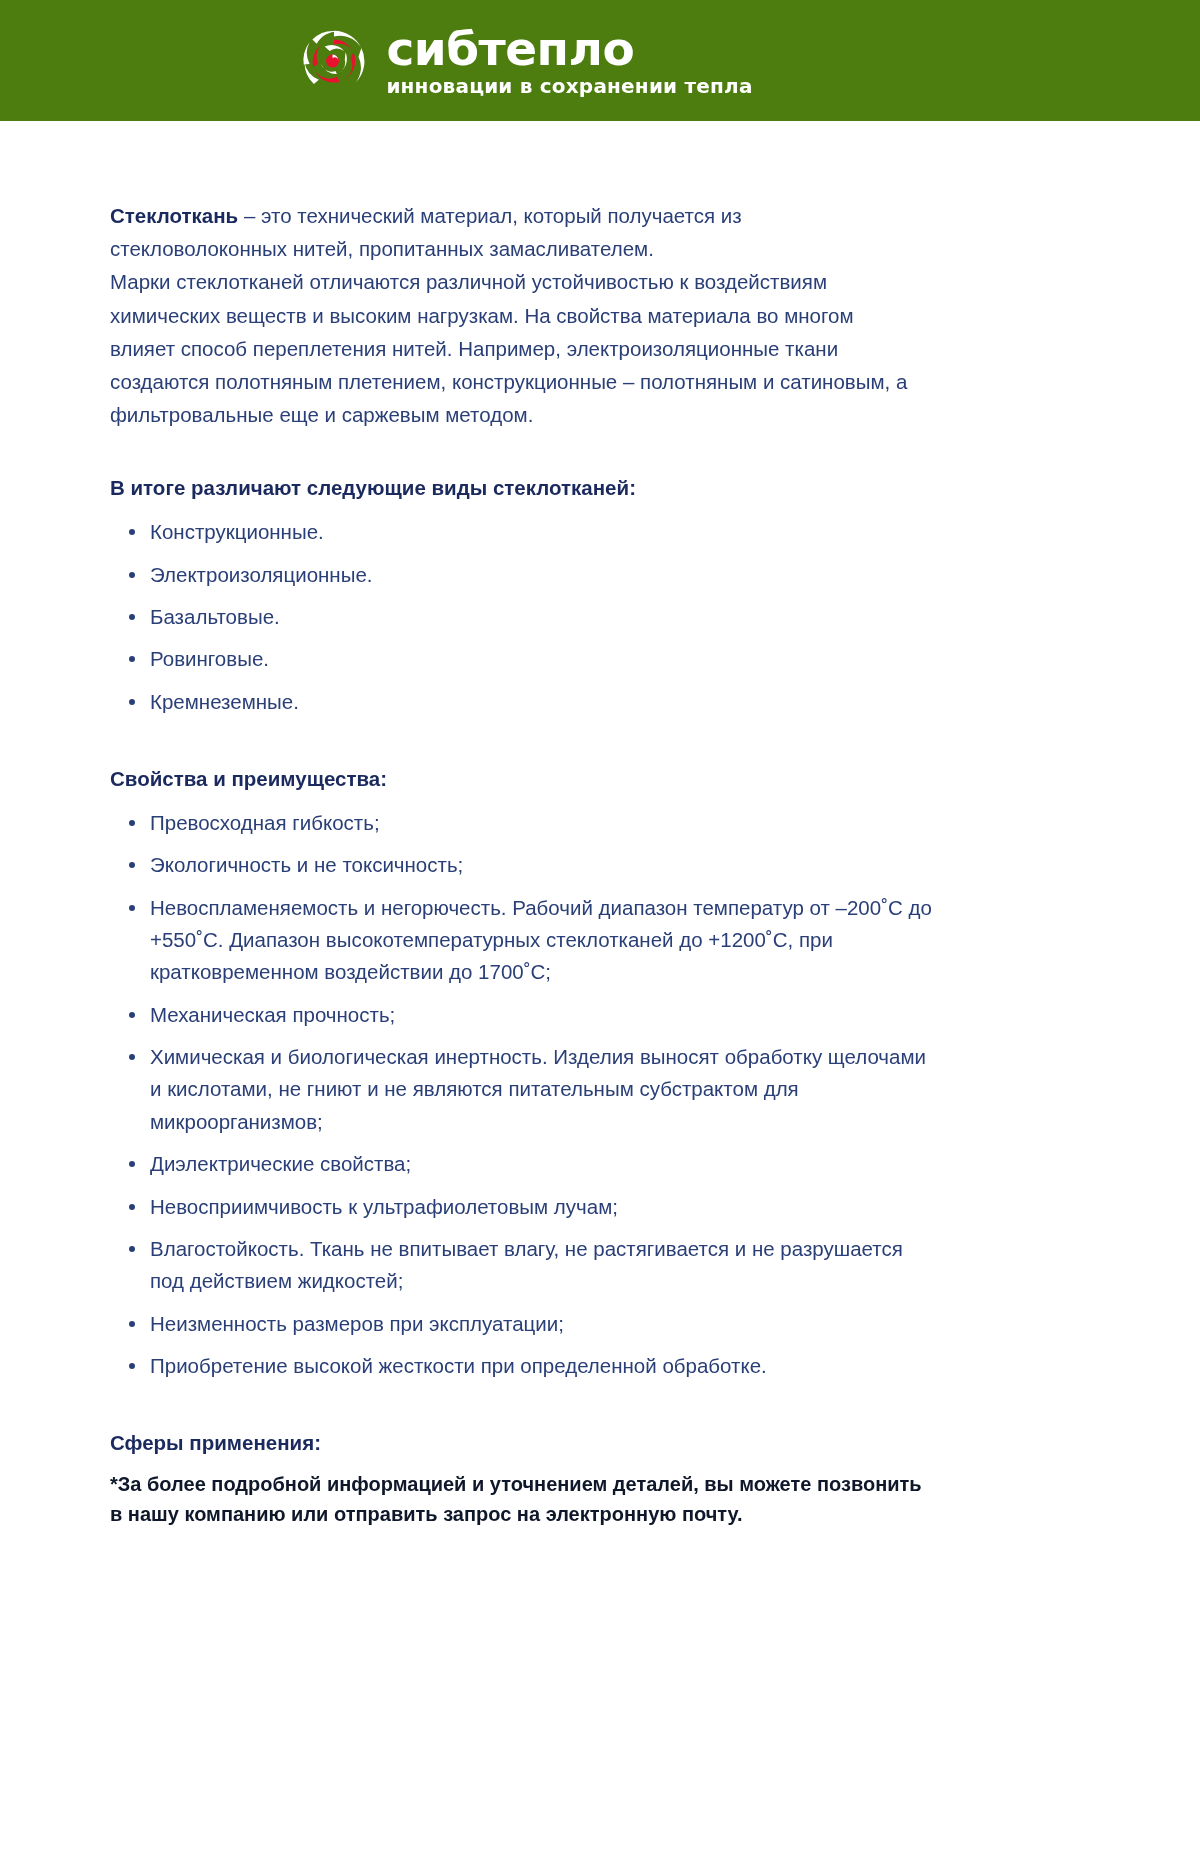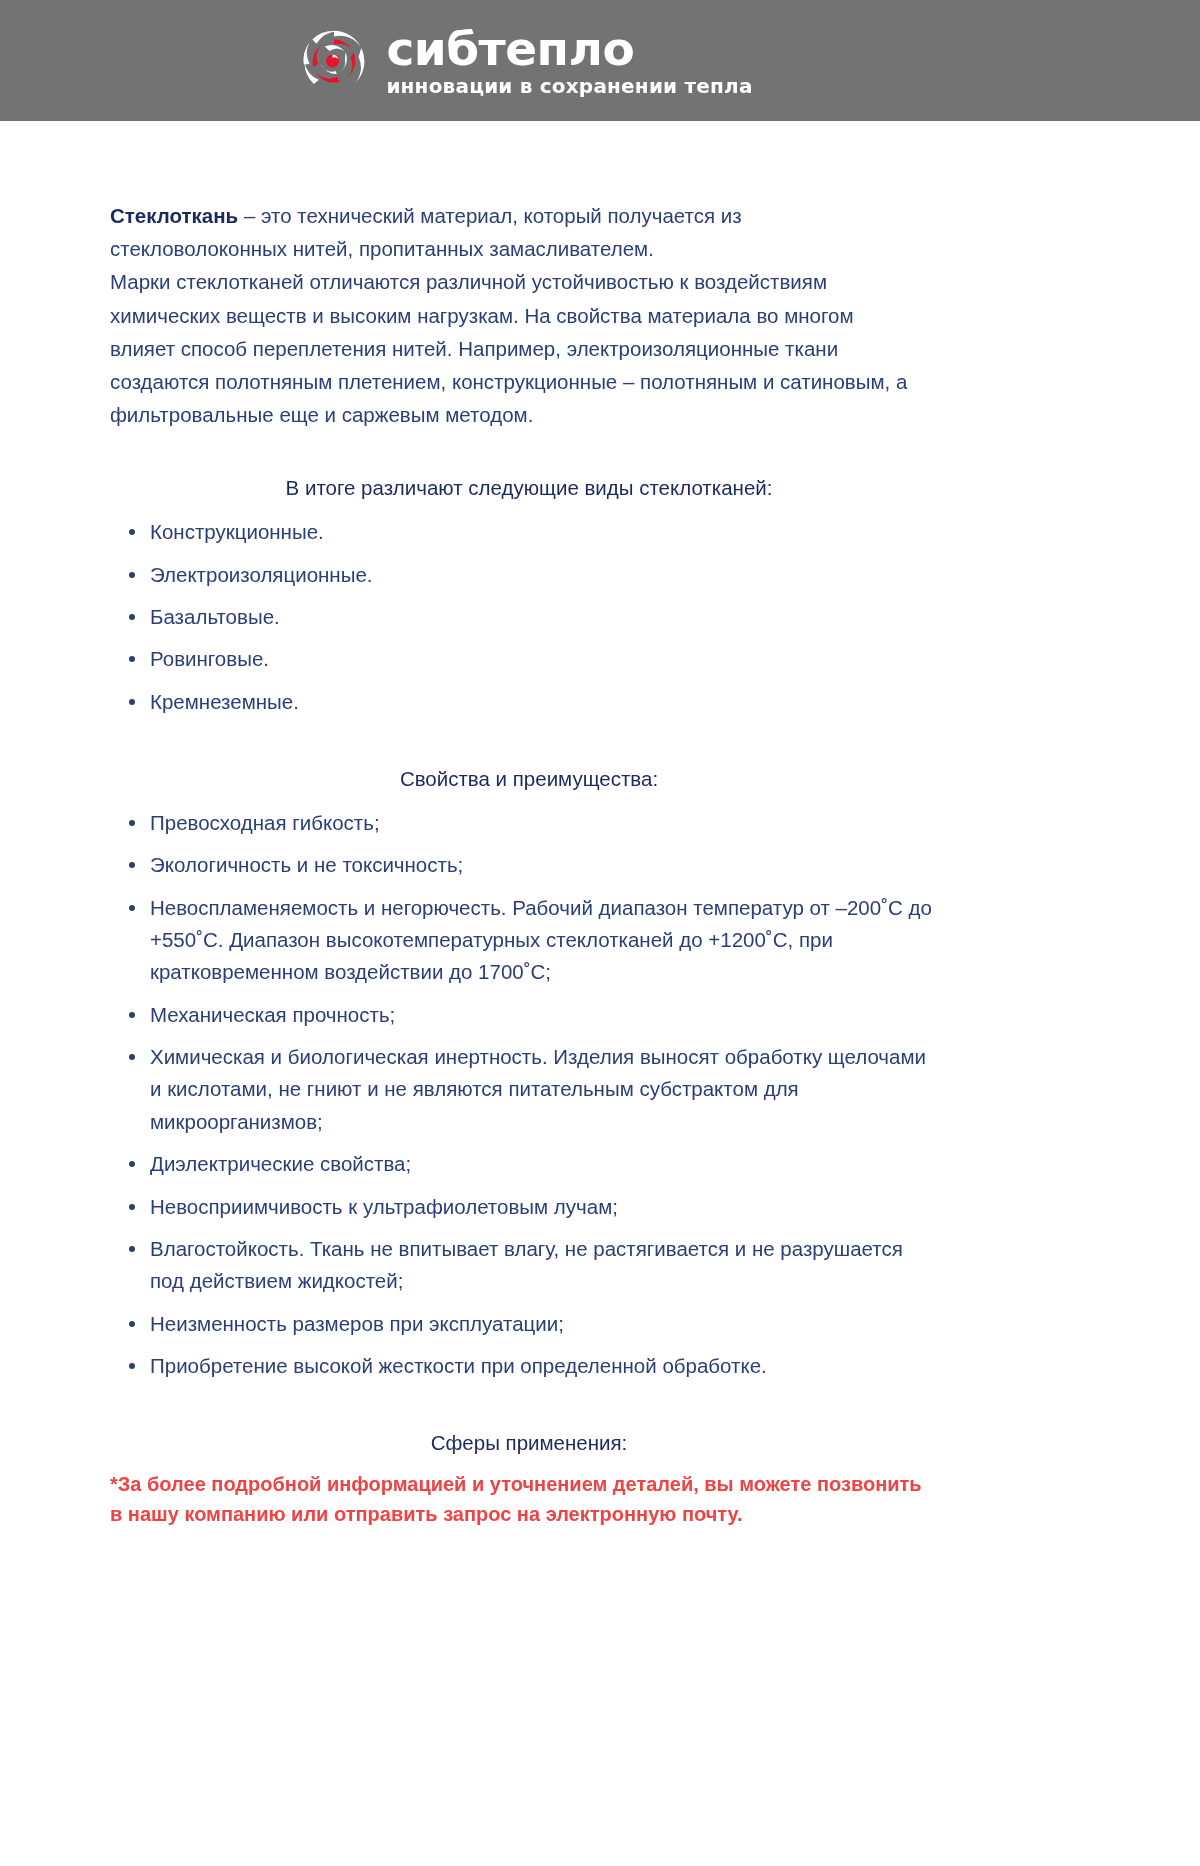--- a/index.html
+++ b/index.html
@@ -14,21 +14,21 @@
     color: #223366;
     width: 1200px;
     min-height: 1866px;
     position: relative;
   }
 
   
   .site-header {
     width: 1200px;
     height: 121px;
-    background: #737373;
+    background: #4d7c0f;
     display: flex;
     align-items: center;
     justify-content: center;
     padding-left: 21px;
   }
 
   .logo-block {
     display: flex;
     align-items: center;
     gap: 16px;
@@ -84,25 +84,24 @@
   .para .lead {
     font-weight: 700;
     color: #1b2a5e;
   }
 
   .block-gap-lg { height: 42px; }
   .block-gap-md { height: 34px; }
 
   .section-heading {
     font-size: 20.5px;
-    font-weight: 400;
+    font-weight: 700;
     color: #1b2a5e;
     line-height: 1.5;
     margin-bottom: 10px;
-    text-align: center;
   }
 
   ul.bullets {
     list-style: none;
     margin: 12px;
     padding: 0;
   }
 
   ul.bullets > li {
     position: relative;
@@ -124,21 +123,21 @@
     border-radius: 50%;
     background: #2a3f77;
   }
 
   .tight > li { margin-bottom: 9px; }
 
   .footer-note {
     font-size: 20px;
     font-weight: 700;
     line-height: 1.5;
-    color: #ef4444;
+    color: #0f172a;
     max-width: 820px;
   }
 </style>
 </head>
 <body>
 
 <header class="site-header">
   <div class="logo-block">
     <span class="logo-mark">
       <svg viewBox="0 0 100 100" width="72" height="72" aria-hidden="true">

